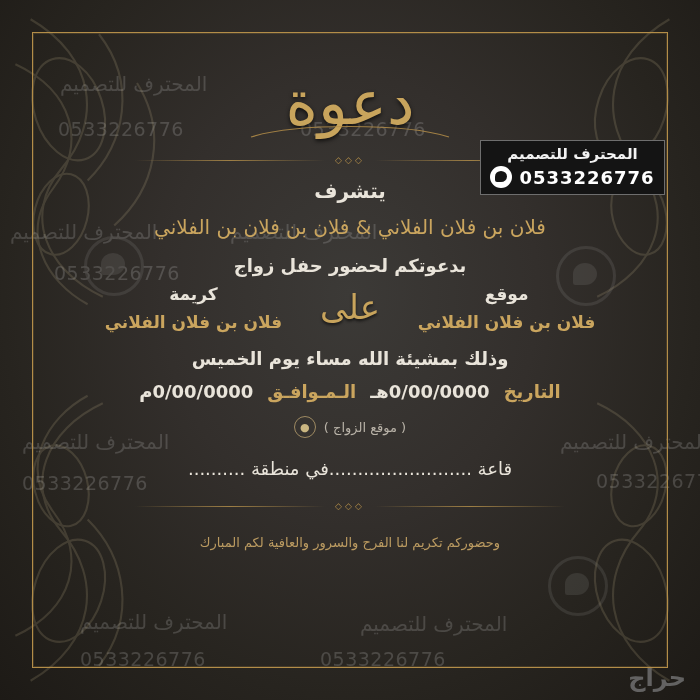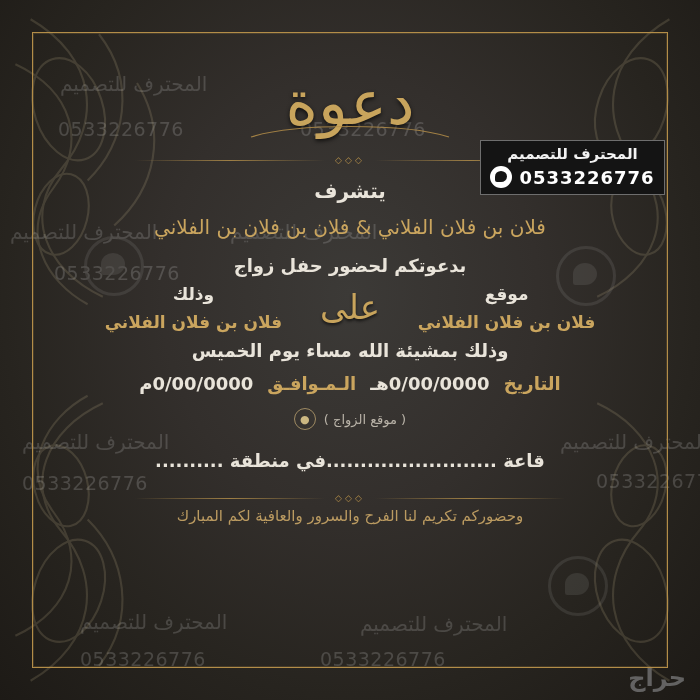--- a/index.html
+++ b/index.html
@@ -191,21 +191,21 @@
     font-size: 34px;
     padding-top: 6px;
     line-height: 1;
     text-shadow: 0 2px 3px rgba(0,0,0,.6);
   }
 
   .when {
     color: #e9e4da;
     font-size: 18px;
     font-weight: 700;
-    margin-top: 8px;
+    margin-top: 16px;
   }
 
   .datesrow {
     display: flex;
     align-items: center;
     justify-content: center;
     gap: 14px;
     margin-top: 12px;
     direction: rtl;
   }
@@ -237,35 +237,35 @@
     display: inline-flex;
     align-items: center;
     justify-content: center;
     color: #cbb782;
     font-size: 11px;
   }
 
   .hall {
     color: #e9e4da;
     font-size: 18px;
-    font-weight: 700;
+    font-weight: 400;
     margin-top: 20px;
     letter-spacing: .5px;
   }
 
   .divider2 {
     width: 430px;
     margin-top: 22px;
   }
 
   .closing {
     color: #c9a濃;
     color: #c3a164;
-    font-size: 15px;
-    margin-top: 0;
+    font-size: 13px;
+    margin-top: 20px;
     letter-spacing: .5px;
     text-align: left;
     opacity: .95;
   }
 
   
   .badge {
     position: absolute;
     top: 140px;
     right: auto;
@@ -416,21 +416,21 @@
 
       <div class="invite-line">بدعوتكم لحضور حفل زواج</div>
 
       <div class="couple">
         <div class="couple-col">
           <div class="couple-role">موقع</div>
           <div class="couple-name">فلان بن فلان الفلاني</div>
         </div>
         <div class="ampersand-mid">على</div>
         <div class="couple-col">
-          <div class="couple-role">وذلك</div>
+          <div class="couple-role">كريمة</div>
           <div class="couple-name">فلان بن فلان الفلاني</div>
         </div>
       </div>
 
       <div class="when">وذلك بمشيئة الله مساء يوم الخميس</div>
 
       <div class="datesrow">
         <span class="lbl">التاريخ</span>
         <span class="val">0/00/0000هـ</span>
         <span class="lbl">الـمـوافـق</span>

